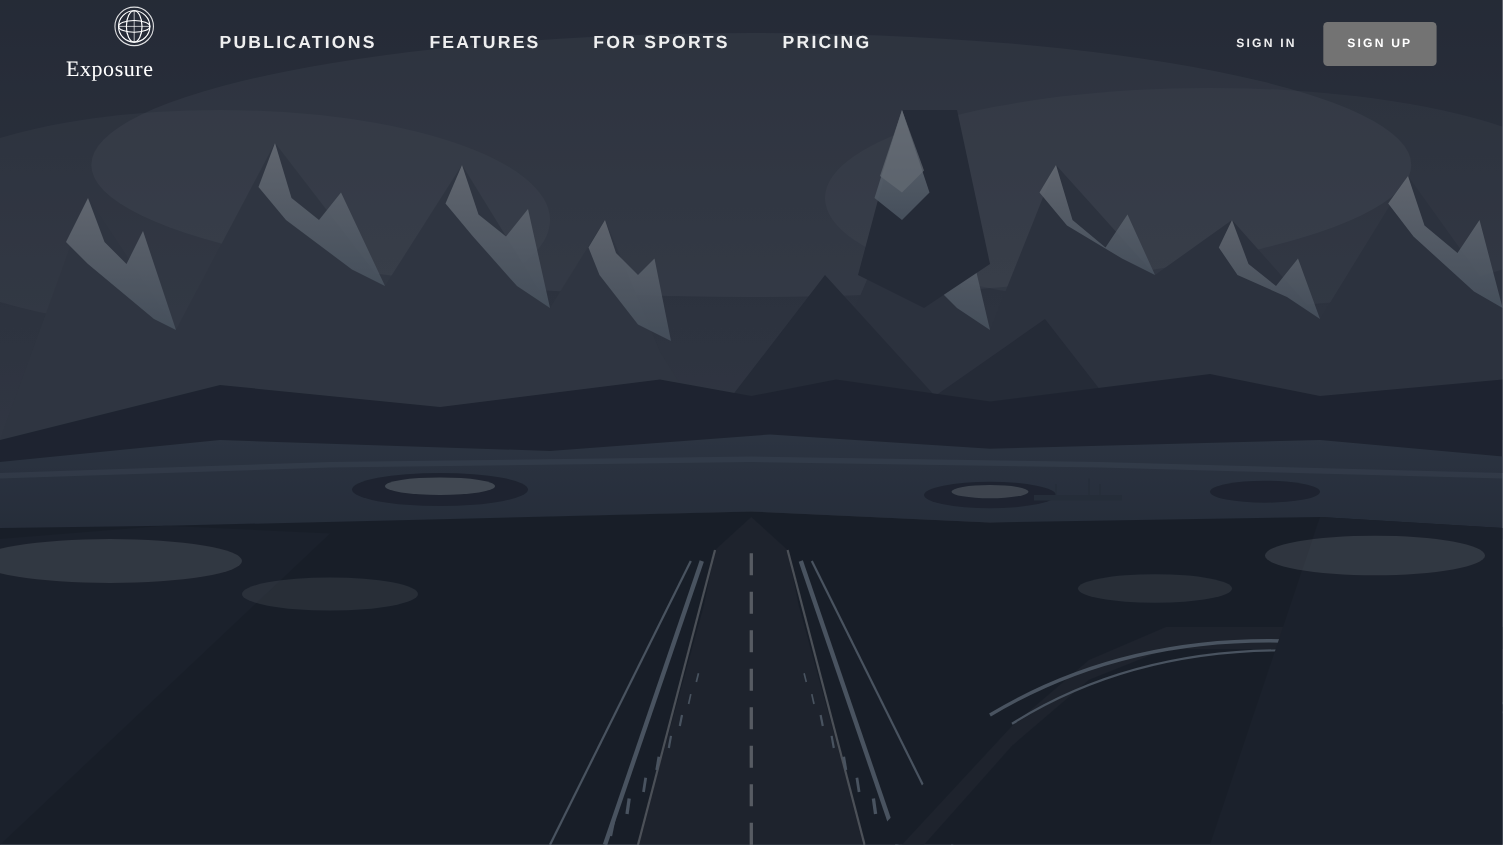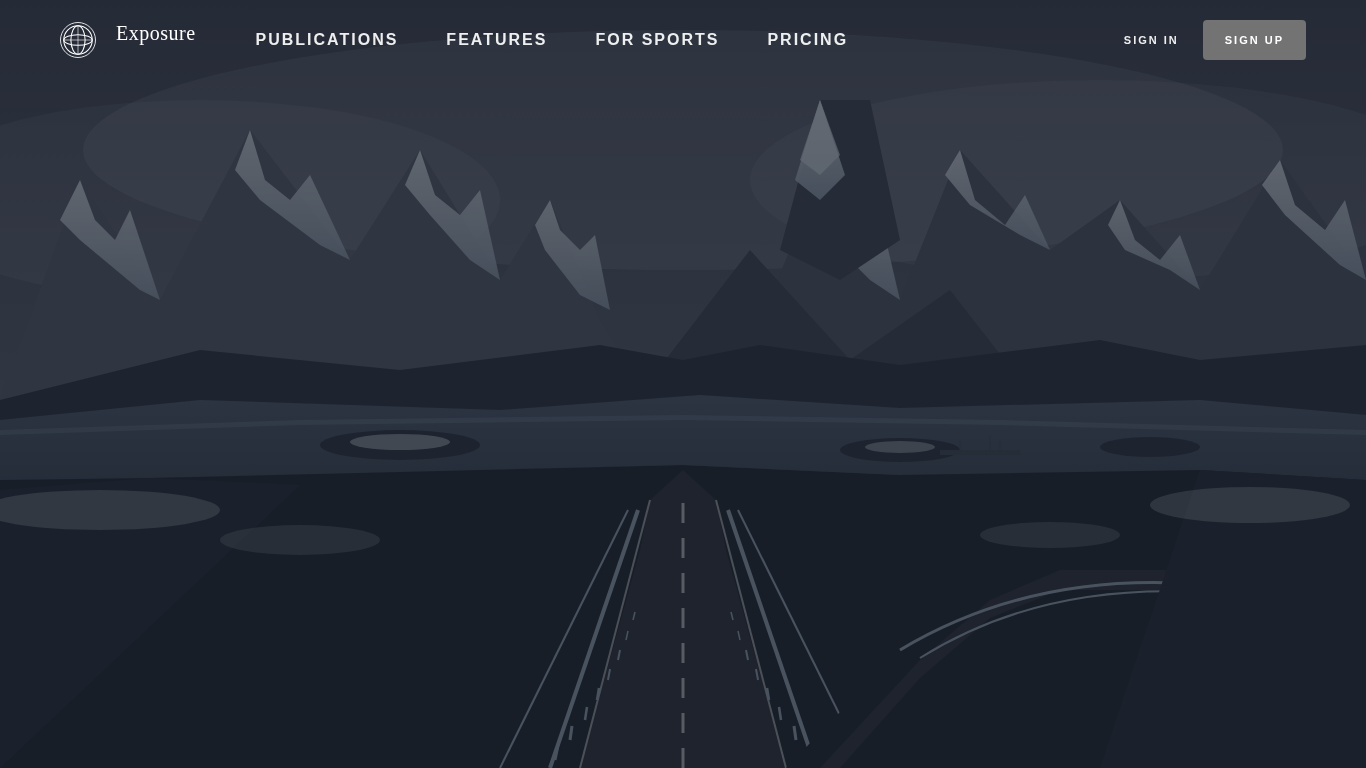--- a/index.html
+++ b/index.html
@@ -46,24 +46,25 @@
       right: 0;
       z-index: 10;
       display: flex;
       align-items: center;
       padding: 0 60px;
       height: 80px;
     }
 
     .logo-wrapper {
       display: flex;
-      align-items: flex-start;
-      gap: 20px;
+      align-items: flex-end;
+      gap: 10px;
       margin-right: 60px;
       text-decoration: none;
+      flex-direction: column;
     }
 
     .logo-icon {
       width: 36px;
       height: 36px;
       border: 1.5px solid rgba(255,255,255,0.85);
       border-radius: 50%;
       display: flex;
       align-items: center;
       justify-content: center;

